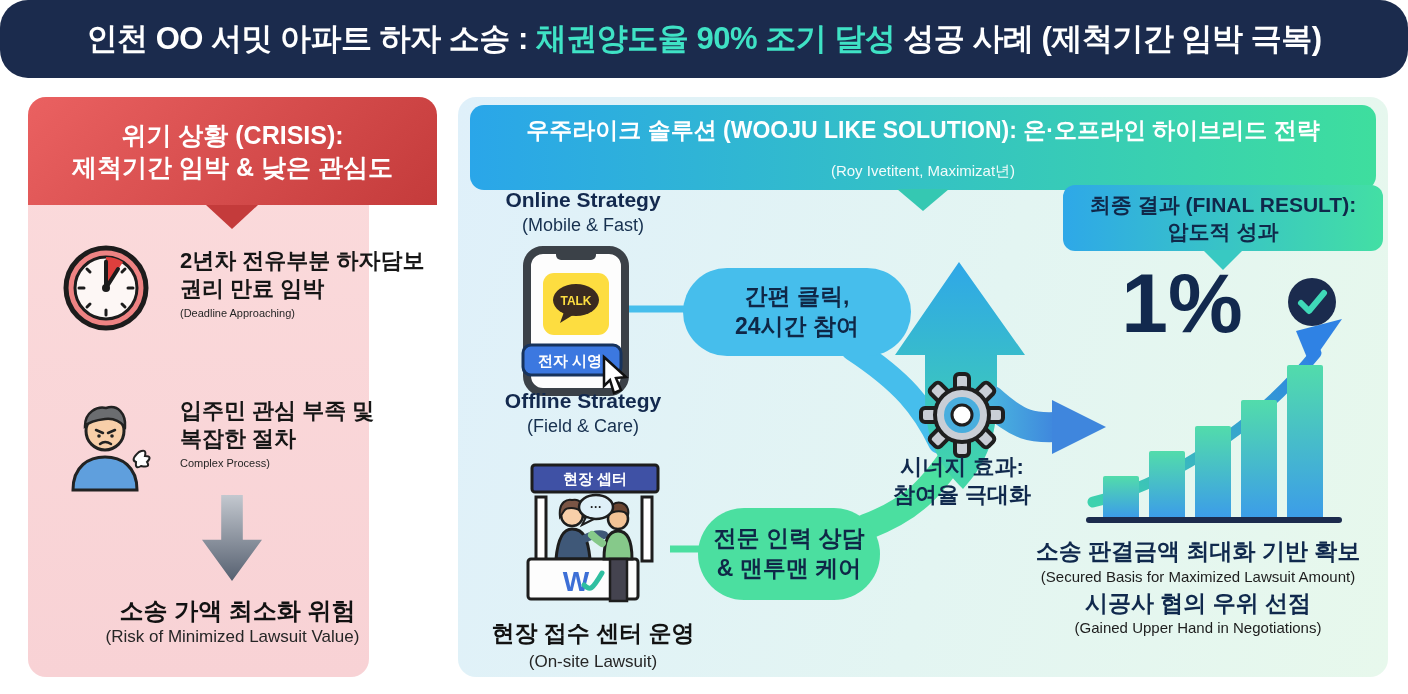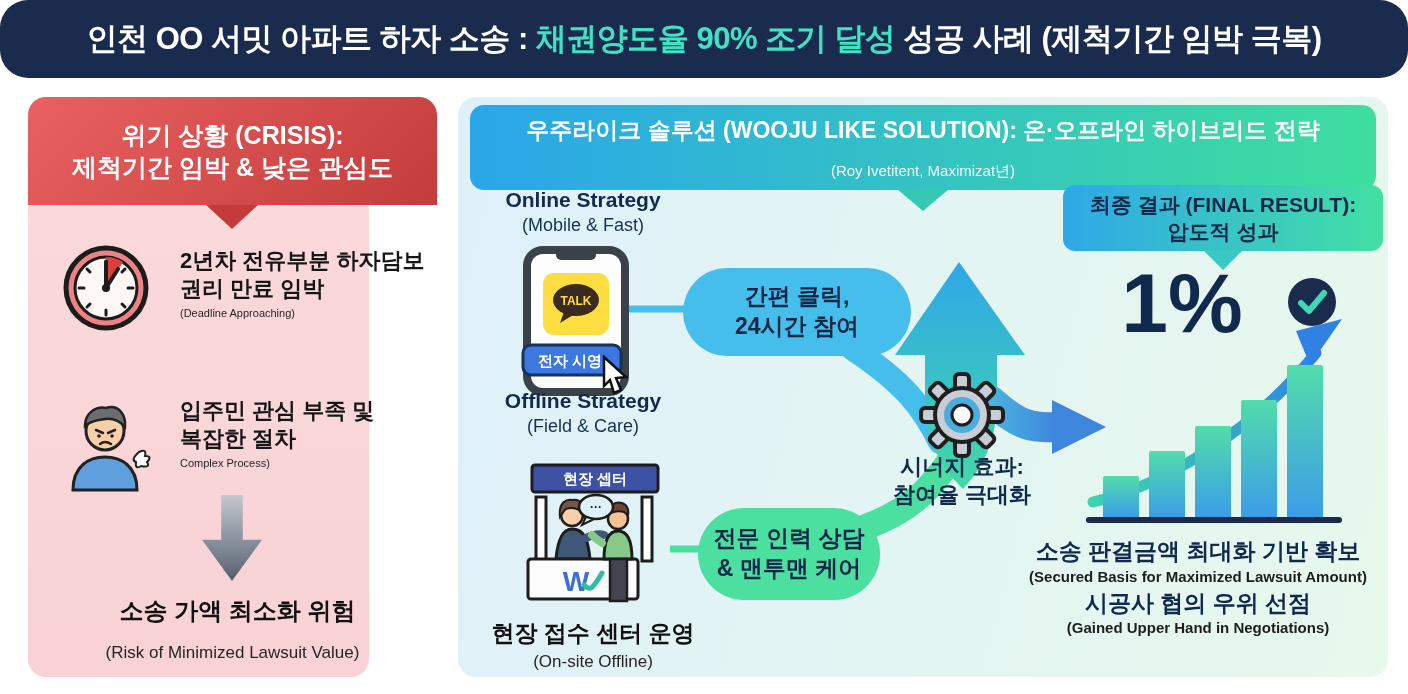--- a/index.html
+++ b/index.html
@@ -13,21 +13,21 @@
   #crisis-panel{left:28px;top:97px;width:341px;height:580px;border-radius:18px;background:linear-gradient(180deg,#FBDBDC,#F8D2D5);}
   #solution-panel{left:458px;top:97px;width:930px;height:580px;border-radius:18px;background:linear-gradient(105deg,#DFF0FA 0%,#E3F5F2 55%,#E7F8EC 100%);}
   
   #crisis-header{left:0;top:0;width:409px;height:108px;border-radius:18px 18px 0 0;background:linear-gradient(135deg,#EA6161,#C43B3B);display:flex;flex-direction:column;align-items:center;justify-content:center;}
   #crisis-header div{color:#fff;font-weight:bold;font-size:25px;line-height:1.3;white-space:nowrap;}
   #crisis-notch{left:178px;top:108px;width:0;height:0;border-left:26px solid transparent;border-right:26px solid transparent;border-top:24px solid #C43B3B;}
   .item-title{font-size:22px;font-weight:bold;color:#161616;line-height:1.25;white-space:nowrap;}
   .item-sub{font-size:11px;color:#262626;line-height:1.2;margin-top:5px;white-space:nowrap;}
   #crisis-conclusion{left:0;top:498px;width:409px;text-align:center;}
   #crisis-conclusion .c1{font-size:24px;font-weight:bold;color:#121212;padding-left:10px;}
-  #crisis-conclusion .c2{font-size:17px;color:#262626;margin-top:16px;}
+  #crisis-conclusion .c2{font-size:17px;color:#262626;margin-top:0;}
   #down-arrow{left:174px;top:398px;width:60px;height:86px;background:linear-gradient(180deg,#C3C8CF,#566070);clip-path:polygon(32% 0,68% 0,68% 52%,100% 52%,50% 100%,0 52%,32% 52%);}
   
   #solution-header{left:12px;top:8px;width:906px;height:85px;border-radius:14px;background:linear-gradient(90deg,#2AA6E9,#3EDE9E);display:flex;flex-direction:column;align-items:center;justify-content:center;}
   #solution-header .h1{color:#fff;font-weight:bold;font-size:23px;white-space:nowrap;}
   #solution-header .h2{color:#f2fbfb;font-size:15px;margin-top:16px;white-space:nowrap;}
   #solution-notch{left:439px;top:92px;width:0;height:0;border-left:26px solid transparent;border-right:26px solid transparent;border-top:22px solid #35C8B2;}
   .strategy-title{font-size:21px;font-weight:bold;color:#13294E;white-space:nowrap;}
   .strategy-sub{font-size:18px;color:#16304F;margin-top:3px;white-space:nowrap;}
   .bubble{border-radius:46px;display:flex;flex-direction:column;align-items:center;justify-content:center;z-index:2;}
   .bubble div{font-size:23px;font-weight:bold;color:#0F2747;line-height:1.3;white-space:nowrap;}
@@ -35,21 +35,21 @@
   
   #result-banner{left:605px;top:88px;width:320px;height:66px;border-radius:12px;background:linear-gradient(90deg,#2EA8E8,#43DFA4);display:flex;flex-direction:column;align-items:center;justify-content:center;z-index:2;}
   #result-banner div{font-size:21px;font-weight:bold;color:#10284A;line-height:1.3;white-space:nowrap;}
   #result-notch{left:745px;top:153px;width:0;height:0;border-left:20px solid transparent;border-right:20px solid transparent;border-top:20px solid #38C9C2;z-index:2;}
   #big-percentage{left:599px;top:162px;width:250px;text-align:center;font-size:84px;font-weight:bold;color:#12294E;line-height:1.05;z-index:2;}
   #bar-chart{left:640px;top:268px;width:230px;height:152px;display:flex;align-items:flex-end;justify-content:center;gap:10px;z-index:1;}
   #bar-chart .bar{width:36px;border-radius:2px 2px 0 0;background:linear-gradient(180deg,#52DCAB,#3C9DE8);}
   #chart-baseline{left:628px;top:420px;width:256px;height:6px;background:#1C2B4D;border-radius:3px;z-index:2;}
   #result-summary{left:560px;top:437px;width:360px;text-align:center;z-index:2;}
   #result-summary .big{font-size:23px;font-weight:bold;color:#10294D;line-height:1.2;margin-top:4px;white-space:nowrap;}
-  #result-summary .small{font-size:15px;color:#1d1d1d;line-height:1.2;margin-top:2px;white-space:nowrap;font-weight:bold;}
+  #result-summary .small{font-size:15px;color:#1d1d1d;line-height:1.2;margin-top:2px;white-space:nowrap;}
   svg text{font-family:"Liberation Sans",sans-serif;}
 </style>
 </head>
 <body>
 
 <div id="stage">
 
   <div class="abs" id="title-bar">
     <div class="t"><span>인천 OO 서밋 아파트 하자 소송 : </span><span class="hl">채권양도율 90% 조기 달성</span><span> 성공 사례 (제척기간 임박 극복)</span></div>
   </div>
@@ -194,21 +194,21 @@
       <path d="M96 52 C96 42 104 38 110 40 C116 42 117 48 116 52 C112 47 102 47 96 52 Z" fill="#6B4632" stroke="#1d1d1d" stroke-width="2"></path>
       <rect x="20" y="2" width="126" height="27" rx="3" fill="#3F51A5" stroke="#1d1d1d" stroke-width="3"></rect>
       <text x="83" y="21" text-anchor="middle" font-size="15" font-weight="bold" fill="#ffffff">현장 셉터</text>
       <ellipse cx="84" cy="44" rx="17" ry="12" fill="#DFF0F8" stroke="#1d1d1d" stroke-width="2.5"></ellipse>
       <path d="M74 54 L70 62 L82 56 Z" fill="#DFF0F8" stroke="#1d1d1d" stroke-width="2"></path>
       <text x="84" y="48" text-anchor="middle" font-size="12" font-weight="bold" fill="#1d1d1d">···</text>
     </svg>
 
     <div class="abs" style="left:20px;top:521px;width:230px;text-align:center;z-index:2;">
       <div style="font-size:23px;font-weight:bold;color:#121212;white-space:nowrap;">현장 접수 센터 운영</div>
-      <div style="font-size:17px;color:#262626;margin-top:3px;">(On-site Offline)</div>
+      <div style="font-size:17px;color:#262626;margin-top:3px;">(On-site Lawsuit)</div>
     </div>
 
     <div class="bubble abs" style="left:240px;top:411px;width:182px;height:92px;background:#4BDFA0;">
       <div>전문 인력 상담</div>
       <div>&amp; 맨투맨 케어</div>
     </div>
 
     <svg class="abs" style="left:458px;top:272px;z-index:3;" width="92" height="92" viewBox="0 0 92 92">
       <g fill="#C9CED6" stroke="#1f1f1f" stroke-width="4">
         <rect x="39" y="5" width="14" height="82" rx="4"></rect>

